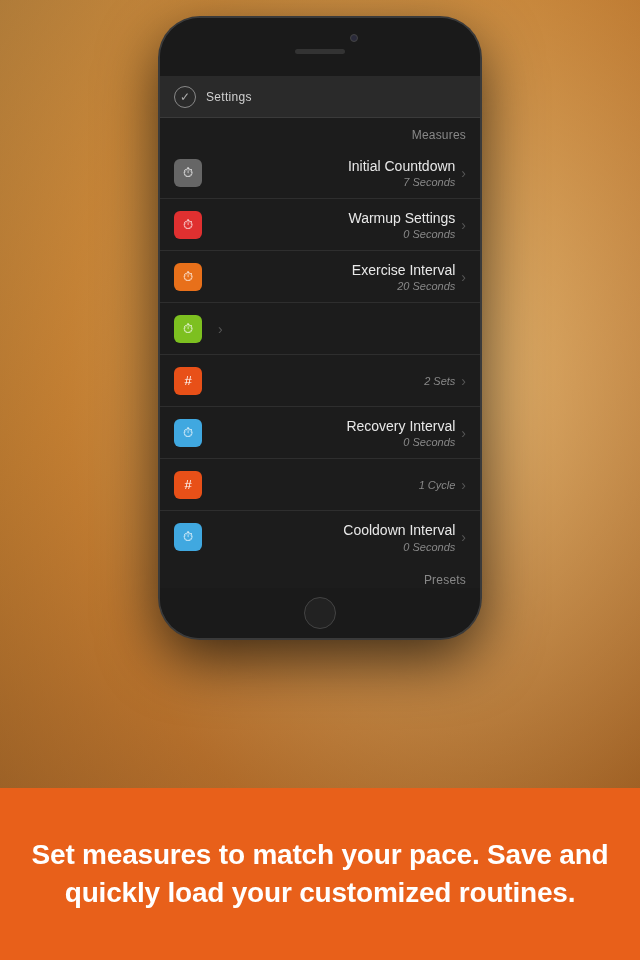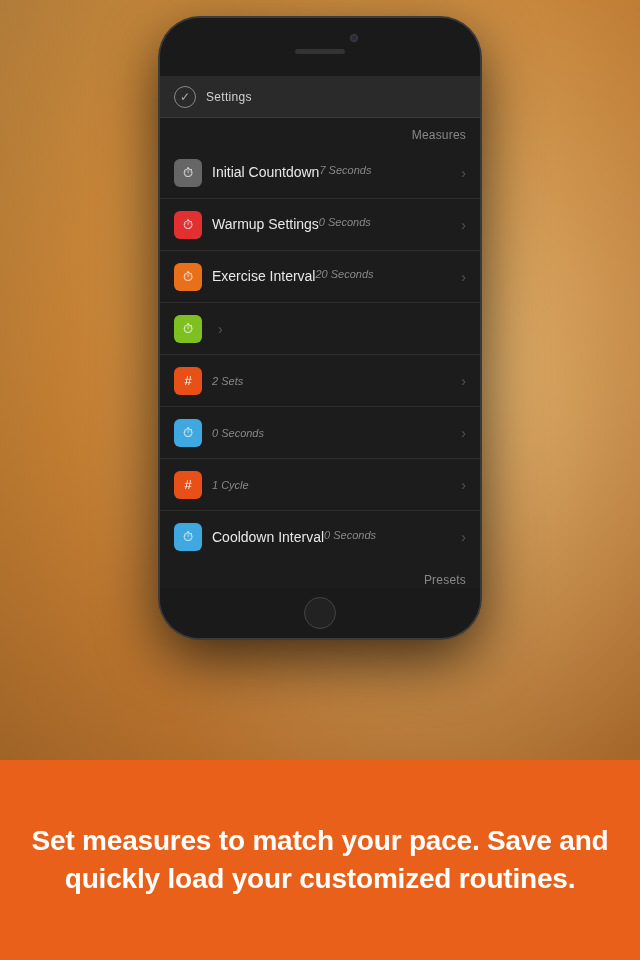--- a/index.html
+++ b/index.html
@@ -172,21 +172,21 @@
     .icon-gray { background: #666; }
     .icon-red { background: #e03030; }
     .icon-orange { background: #e8701a; }
     .icon-green { background: #7dc020; }
     .icon-orange2 { background: #e85018; }
     .icon-blue { background: #40a8e0; }
 
     .item-text {
       flex: 1;
       display: flex;
-      flex-direction: row;
+      flex-direction: column;
     }
     .item-title {
       color: #e8e8e8;
       font-size: 14px;
       font-weight: 400;
       line-height: 1.3;
     }
     .item-subtitle {
       color: #888;
       font-size: 11px;
@@ -199,21 +199,21 @@
       font-size: 14px;
       margin-left: 6px;
     }
 
     
     .bottom-text-section {
       position: absolute;
       bottom: 0;
       left: 0;
       width: 100%;
-      height: 200px;
+      height: 172px;
       background: #e8601a;
       display: flex;
       align-items: center;
       justify-content: center;
       z-index: 5;
       padding: 8px 30px;
     }
     .bottom-text {
       color: white;
       font-size: 28px;
@@ -289,20 +289,21 @@
         <div class="item-text">
           <span class="item-subtitle">2 Sets</span>
         </div>
         <span class="item-chevron">›</span>
       </div>
           <div class="list-item">
         <div class="item-icon icon-blue">
           <span>⏱</span>
         </div>
         <div class="item-text">
+          <span class="item-title">Recovery Interval</span>
           <span class="item-subtitle">0 Seconds</span>
         </div>
         <span class="item-chevron">›</span>
       </div>
           <div class="list-item">
         <div class="item-icon icon-orange2">
           <span>#</span>
         </div>
         <div class="item-text">
           <span class="item-subtitle">1 Cycle</span>

